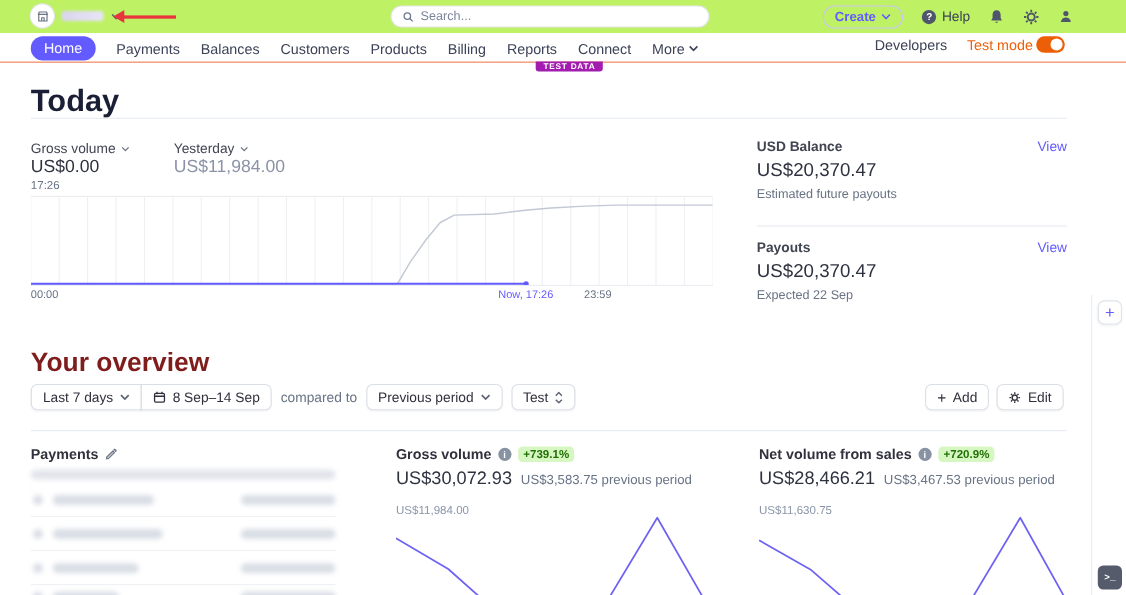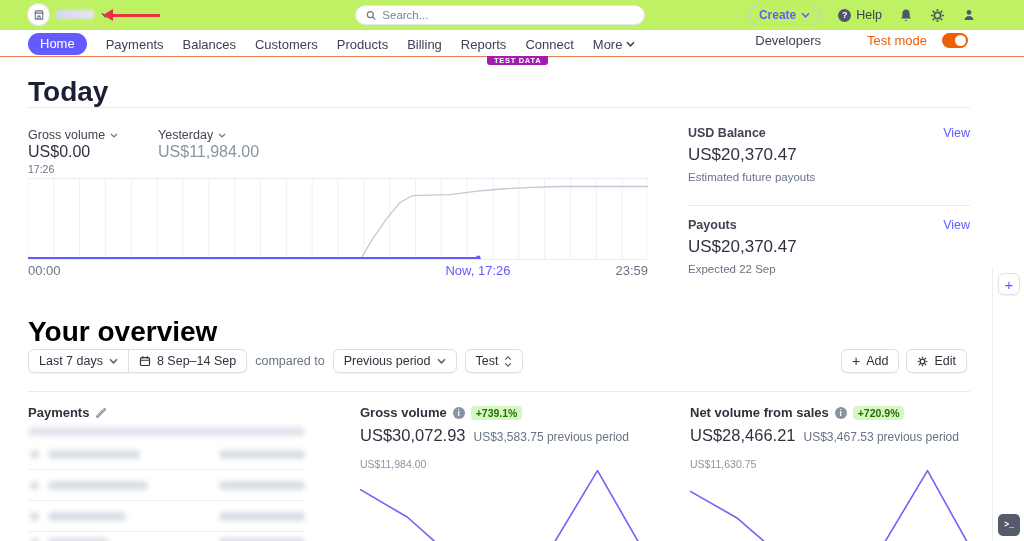--- a/index.html
+++ b/index.html
@@ -24,46 +24,46 @@
   .icon-btn { display:flex; align-items:center; cursor:pointer; }
 
   
   .navbar { position:absolute; top:30px; left:0; right:0; height:27px; background:#fff; border-bottom:1.5px solid #ee7c51; }
   .nav-left { position:absolute; left:28px; top:33px; display:flex; align-items:center; gap:19px; font-size:13px; color:#3c4257; font-weight:500; }
   .nav-item { cursor:pointer; white-space:nowrap; }
   .nav-item.active { background:#635bff; color:#fff; padding:3px 12px 4px; border-radius:12px; }
   .nav-more { display:flex; align-items:center; gap:4px; }
   .nav-right { position:absolute; right:56px; top:33px; display:flex; align-items:center; gap:18px; font-size:13px; }
   .developers { color:#3c4257; font-weight:500; cursor:pointer;margin-left:24px; }
-  .testmode { color:#ed5f07; font-weight:500; display:flex; align-items:flex-end; gap:15px;margin-left:28px; }
+  .testmode { color:#ed5f07; font-weight:500; display:flex; align-items:flex-end; gap:3px; }
   .toggle { width:26px; height:15px; border-radius:8px; background:#ed5f07; position:relative; cursor:pointer; }
   .toggle-knob { position:absolute; right:2px; top:2px; width:11px; height:11px; border-radius:50%; background:#fff; }
   .test-badge { position:absolute; left:487px; top:56px; background:#a21caf; color:#fff; font-size:7.5px; font-weight:700; letter-spacing:.7px; padding:0 7px; border-radius:0 0 3px 3px; }
 
   
   .h1 { position:absolute; left:28px; top:76px; font-size:28px; font-weight:700; color:#1a1f36; }
   .divider { position:absolute; height:1px; background:#e7eaef; }
   .stat-label { position:absolute; top:128px; font-size:12.5px; color:#414552; font-weight:500; display:flex; align-items:center; gap:5px; cursor:pointer; }
   .stat-value { position:absolute; top:143px; font-size:16px; color:#2f3340; }
   .stat-value.gray { color:#8b93a7; }
   .stat-time { position:absolute; top:163px; font-size:10.5px; color:#687385; }
   .today-chart { position:absolute; left:28px; top:178px; width:620px; height:82px; border-top:1px solid #eaedf1; border-bottom:1px solid #eaedf1; overflow:hidden; }
-  .x-axis { position:absolute; left:28px; top:263px; width:620px; font-size:13px; color:#687385; }
+  .x-axis { position:absolute; left:28px; top:263px; width:528px; font-size:10px; color:#687385; }
   .x-now { position:absolute; left:450px; transform:translateX(-50%); color:#635bff; }
   .x-end { position:absolute; right:0; }
 
   .card { position:absolute; left:688px; width:282px; }
   .card-head { display:flex; justify-content:space-between; align-items:center; font-size:12.5px; }
   .card-title { color:#414552; font-weight:700; }
   .view-link { color:#635bff; font-weight:500; cursor:pointer; }
   .card-value { font-size:17px; color:#2f3340; margin-top:5px; }
   .card-sub { font-size:11.5px; color:#687385; margin-top:6px; }
 
   
-  .h2 { position:absolute; left:28px; top:316px; font-size:28px; font-weight:700; color:#000000; }
+  .h2 { position:absolute; left:28px; top:316px; font-size:24px; font-weight:700; color:#7f1d1d; }
   .filters { position:absolute; left:28px; top:349px; display:flex; align-items:center; gap:8px; }
   .btn { height:24px; display:flex; align-items:center; gap:6px; border:1px solid #dadfe5; border-radius:6px; background:#fff; font-size:12.5px; color:#30313d; font-weight:500; padding:0 10px; cursor:pointer; box-shadow:0 1px 1px rgba(20,30,60,.04); white-space:nowrap; }
   .seg { display:flex; }
   .seg .btn:first-child { border-radius:6px 0 0 6px; }
   .seg .btn:last-child { border-radius:0 6px 6px 0; margin-left:-1px; }
   .muted { font-size:12.5px; color:#687385; }
   .right-actions { position:absolute; right:57px; top:349px; display:flex; gap:7px; }
 
   .col-title { display:flex; align-items:center; gap:6px; font-size:13px; font-weight:700; color:#30313d; }
   .info-i { width:12px; height:12px; border-radius:50%; background:#8792a2; color:#fff; font-size:8.5px; font-weight:700; display:inline-flex; align-items:center; justify-content:center; }

